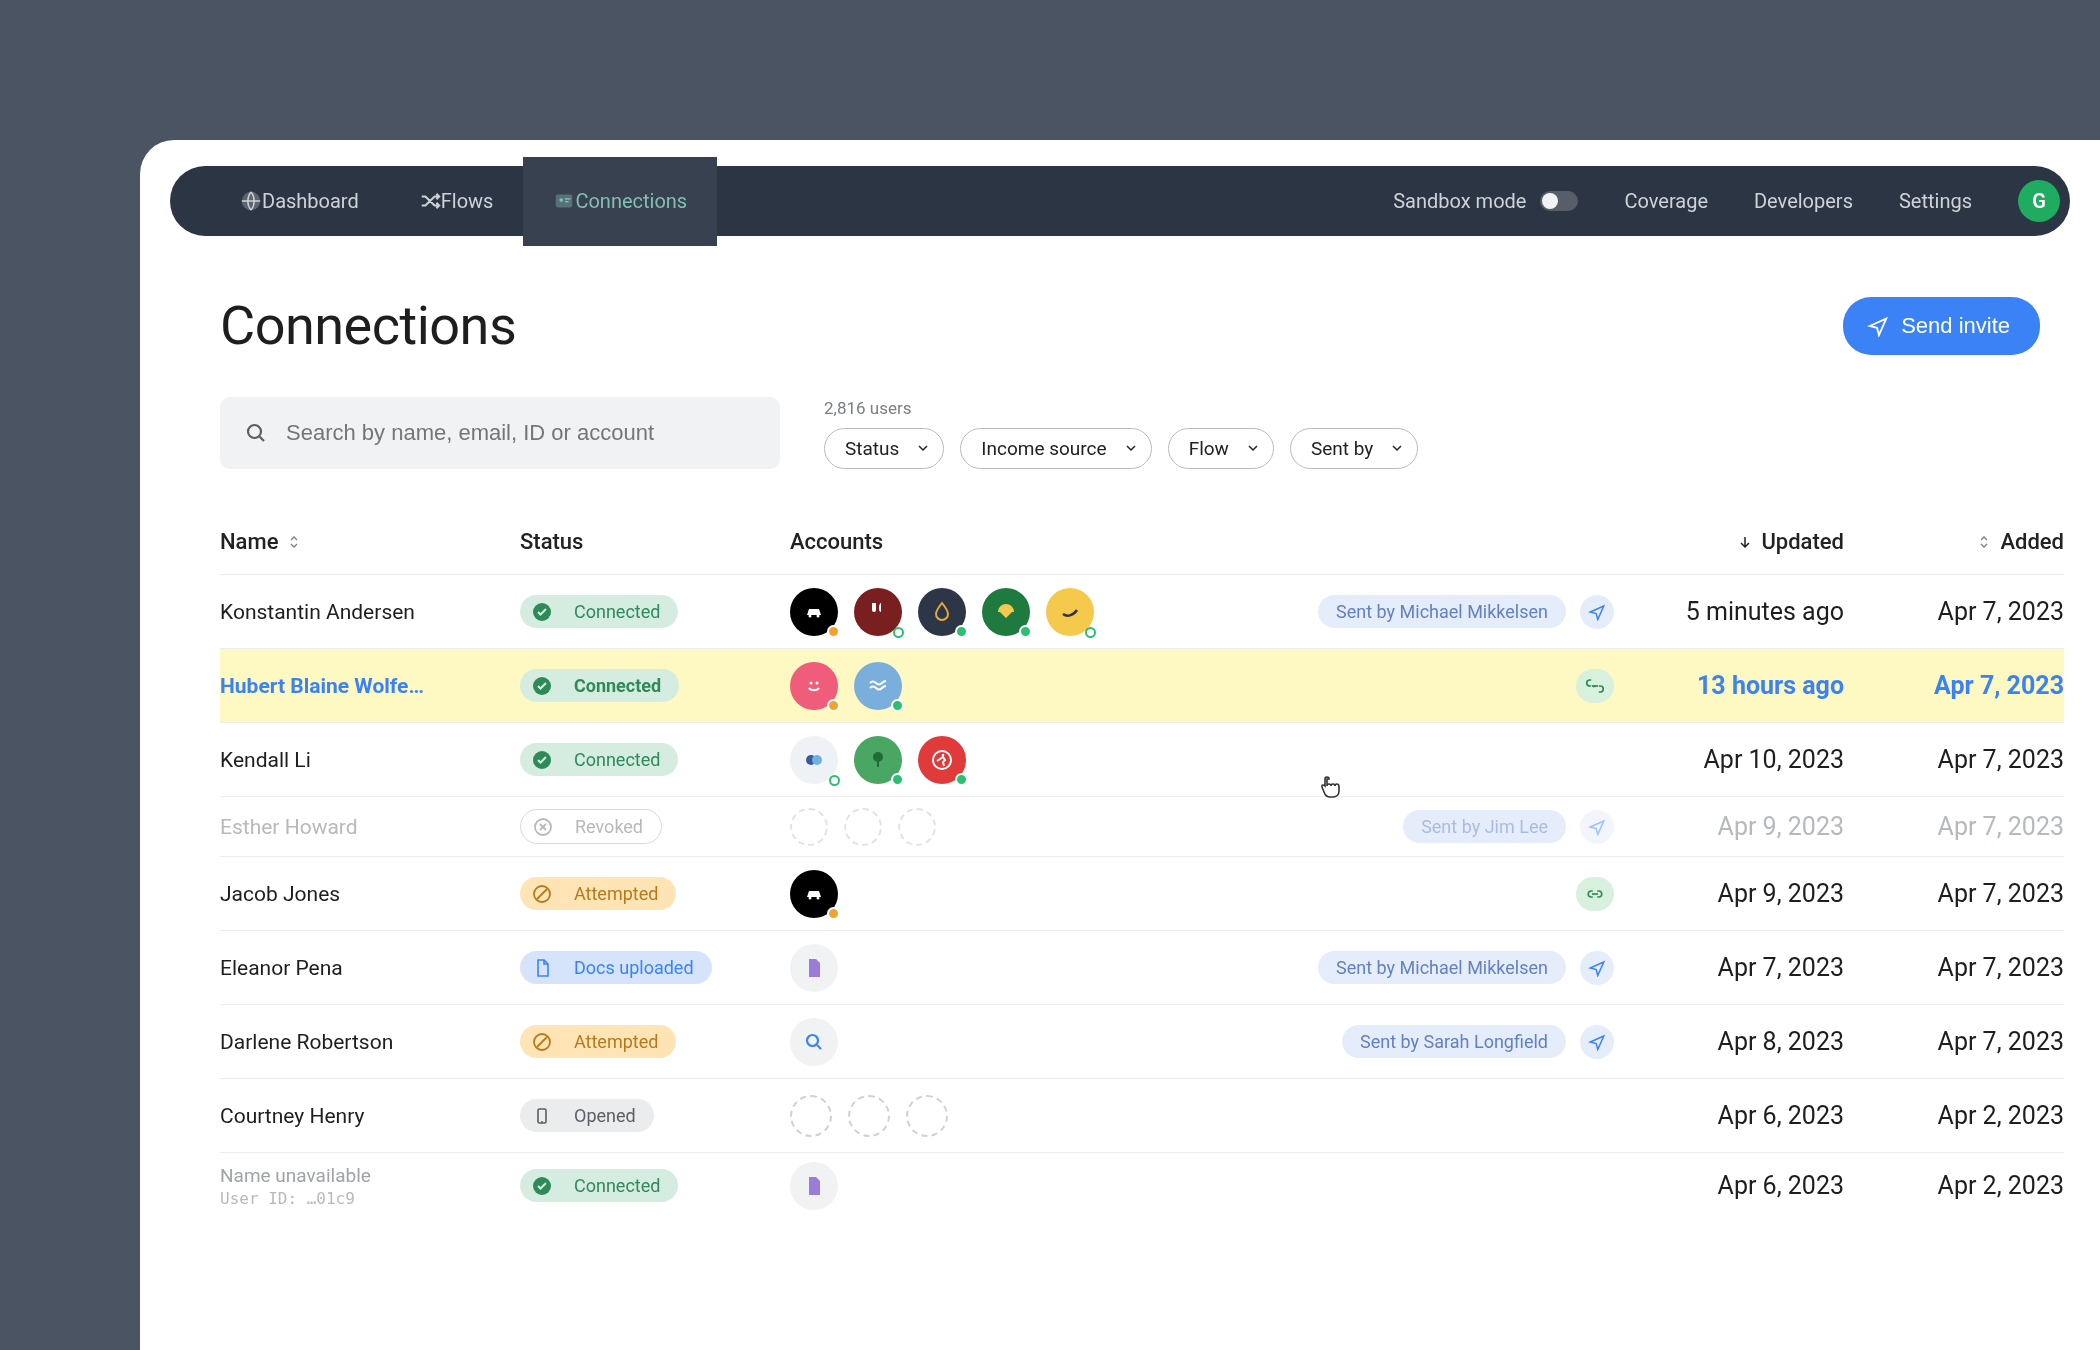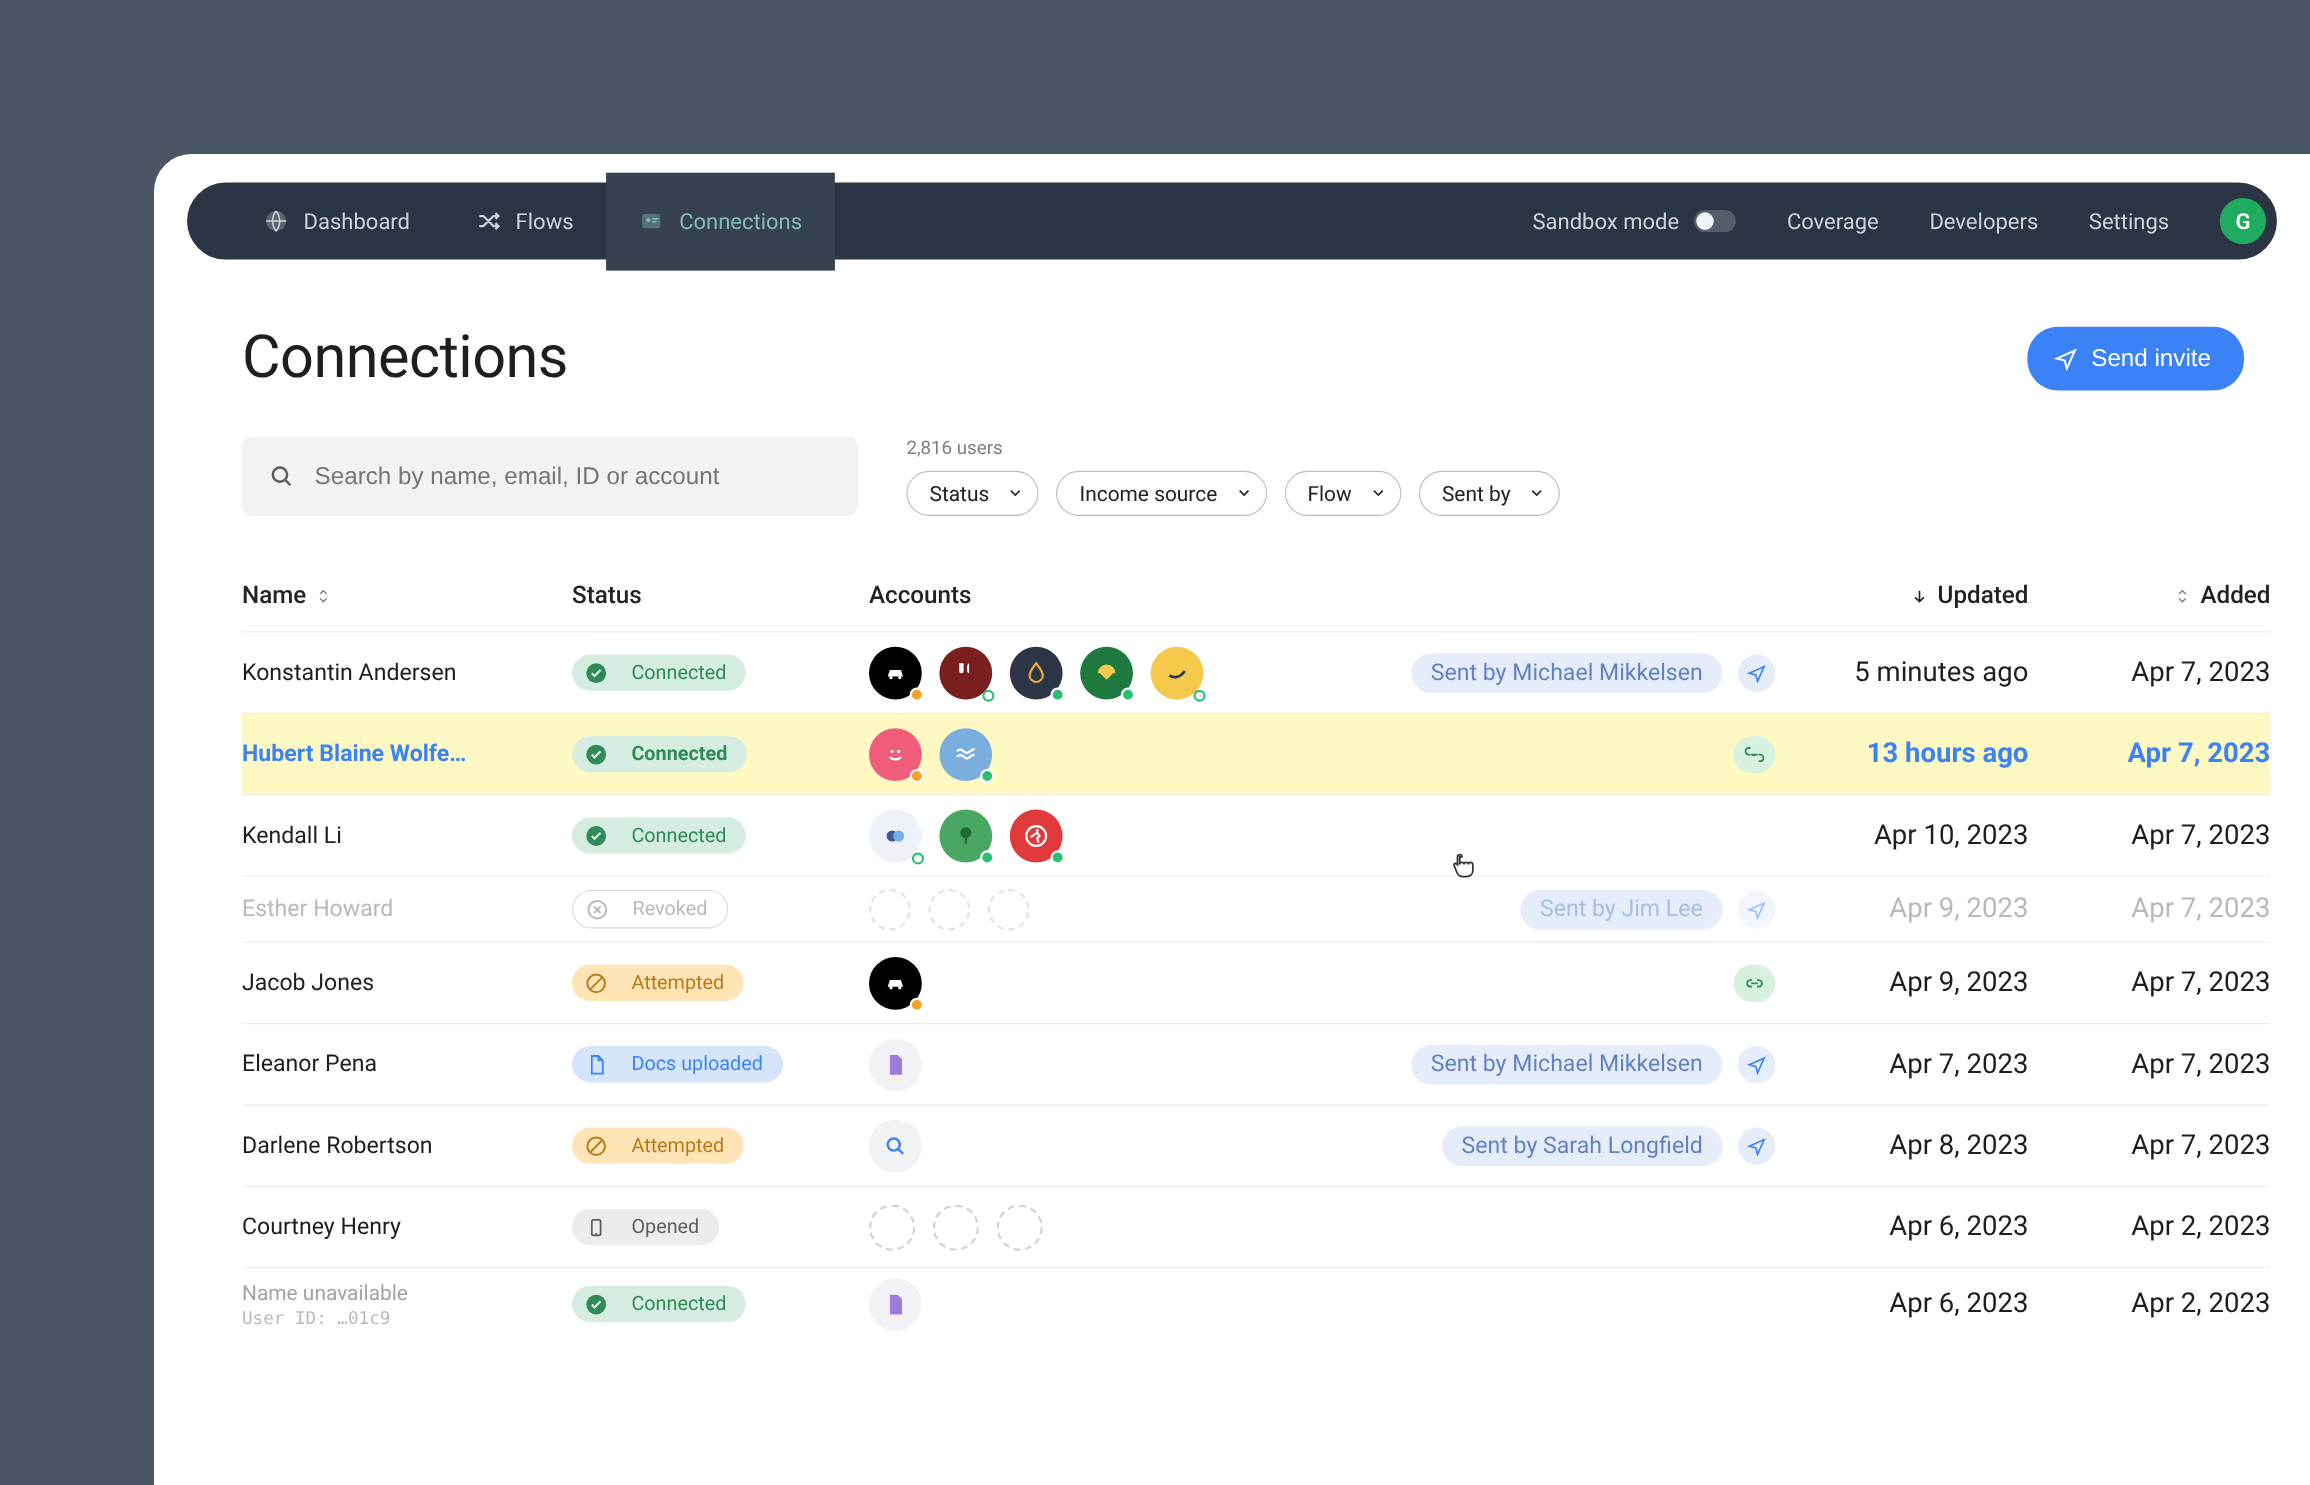--- a/index.html
+++ b/index.html
@@ -28,21 +28,20 @@
     display: flex;
     align-items: center;
     color: #cfd3d8;
     font-size: 20px;
     padding: 0 10px 0 40px;
     gap: 0;
   }
   .nav-item {
     display: inline-flex;
     align-items: center;
-    gap: 14px;
     padding: 0 30px;
     height: 89px;
     cursor: pointer;
     color: #cfd3d8;
   }
   .nav-item.active {
     background: #37414f;
     color: #82bfb3;
   }
   .nav-item svg { width: 22px; height: 22px; }
@@ -201,21 +200,21 @@
 
   .actions-col {
     position: absolute;
     right: 0;
     display: flex; align-items: center; gap: 14px;
   }
   .sent-by {
     background: #e6edfa;
     color: #6281c2;
     border-radius: 18px;
-    font-size: 21px;
+    font-size: 18px;
     padding: 6px 18px;
   }
   .sent-by.dim { color: #a9bddf; }
   .action-ico {
     width: 34px; height: 34px; border-radius: 50%;
     background: #e6edfa;
     display: inline-flex; align-items: center; justify-content: center;
   }
   .action-ico svg { width: 18px; height: 18px; }
   .action-ico.link { border-radius: 17px; width: 38px; }

